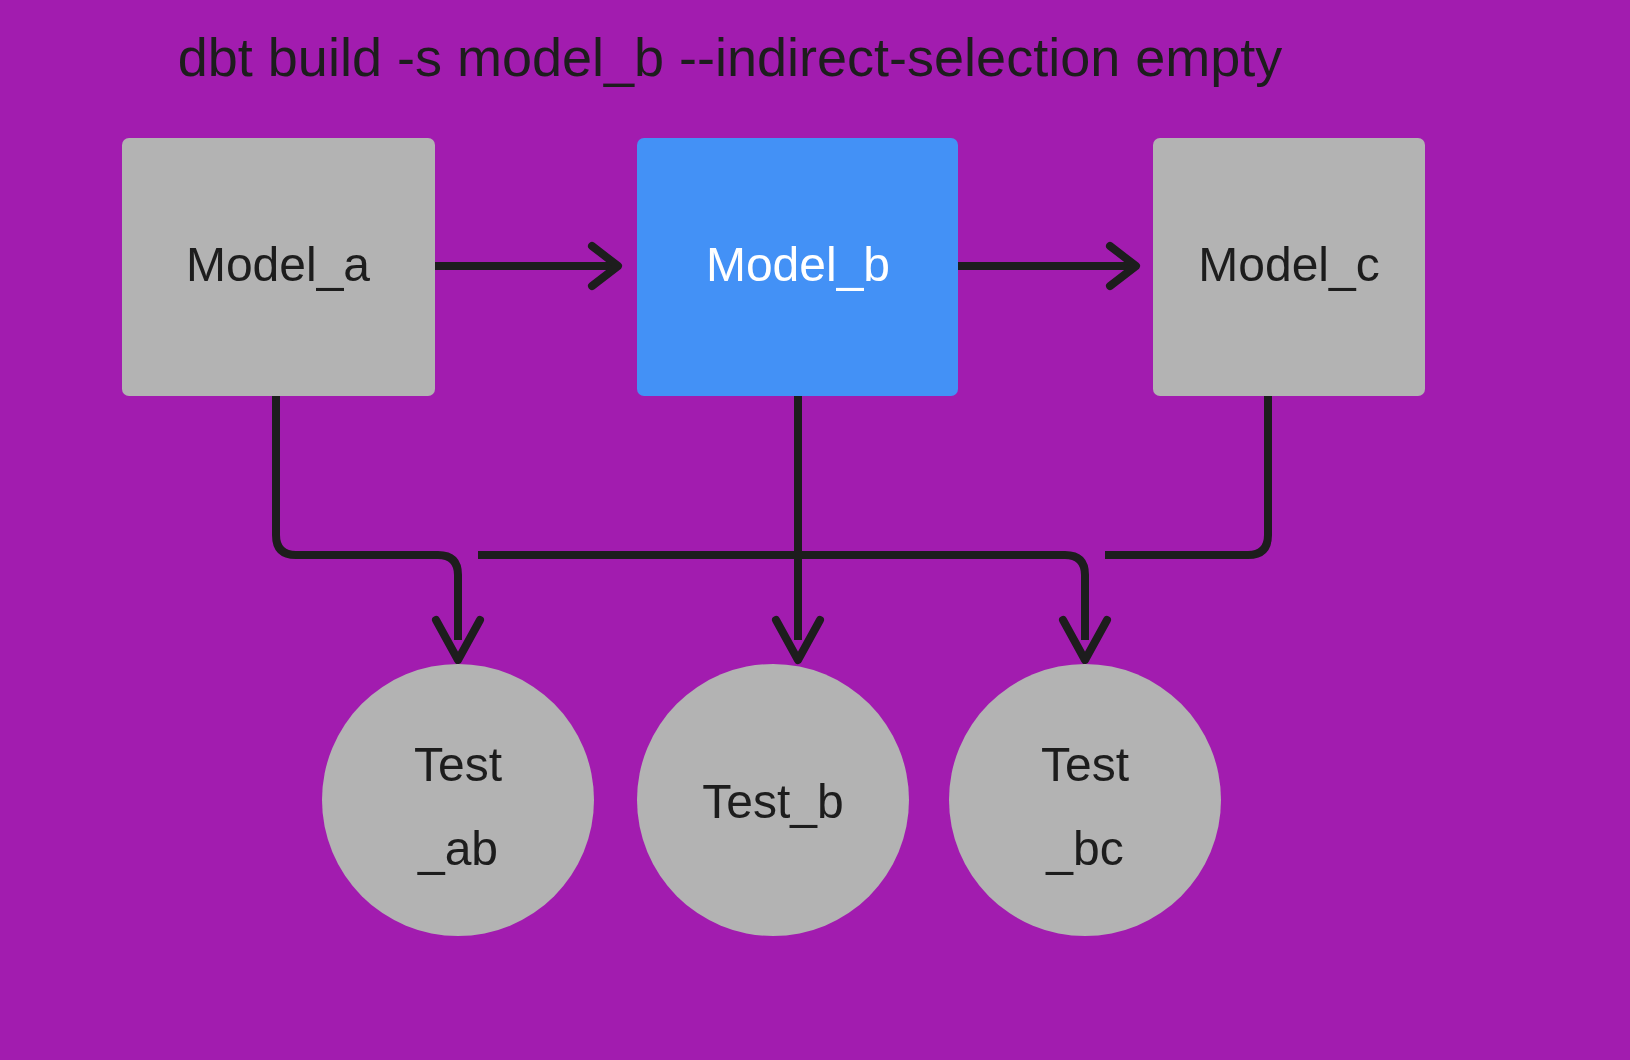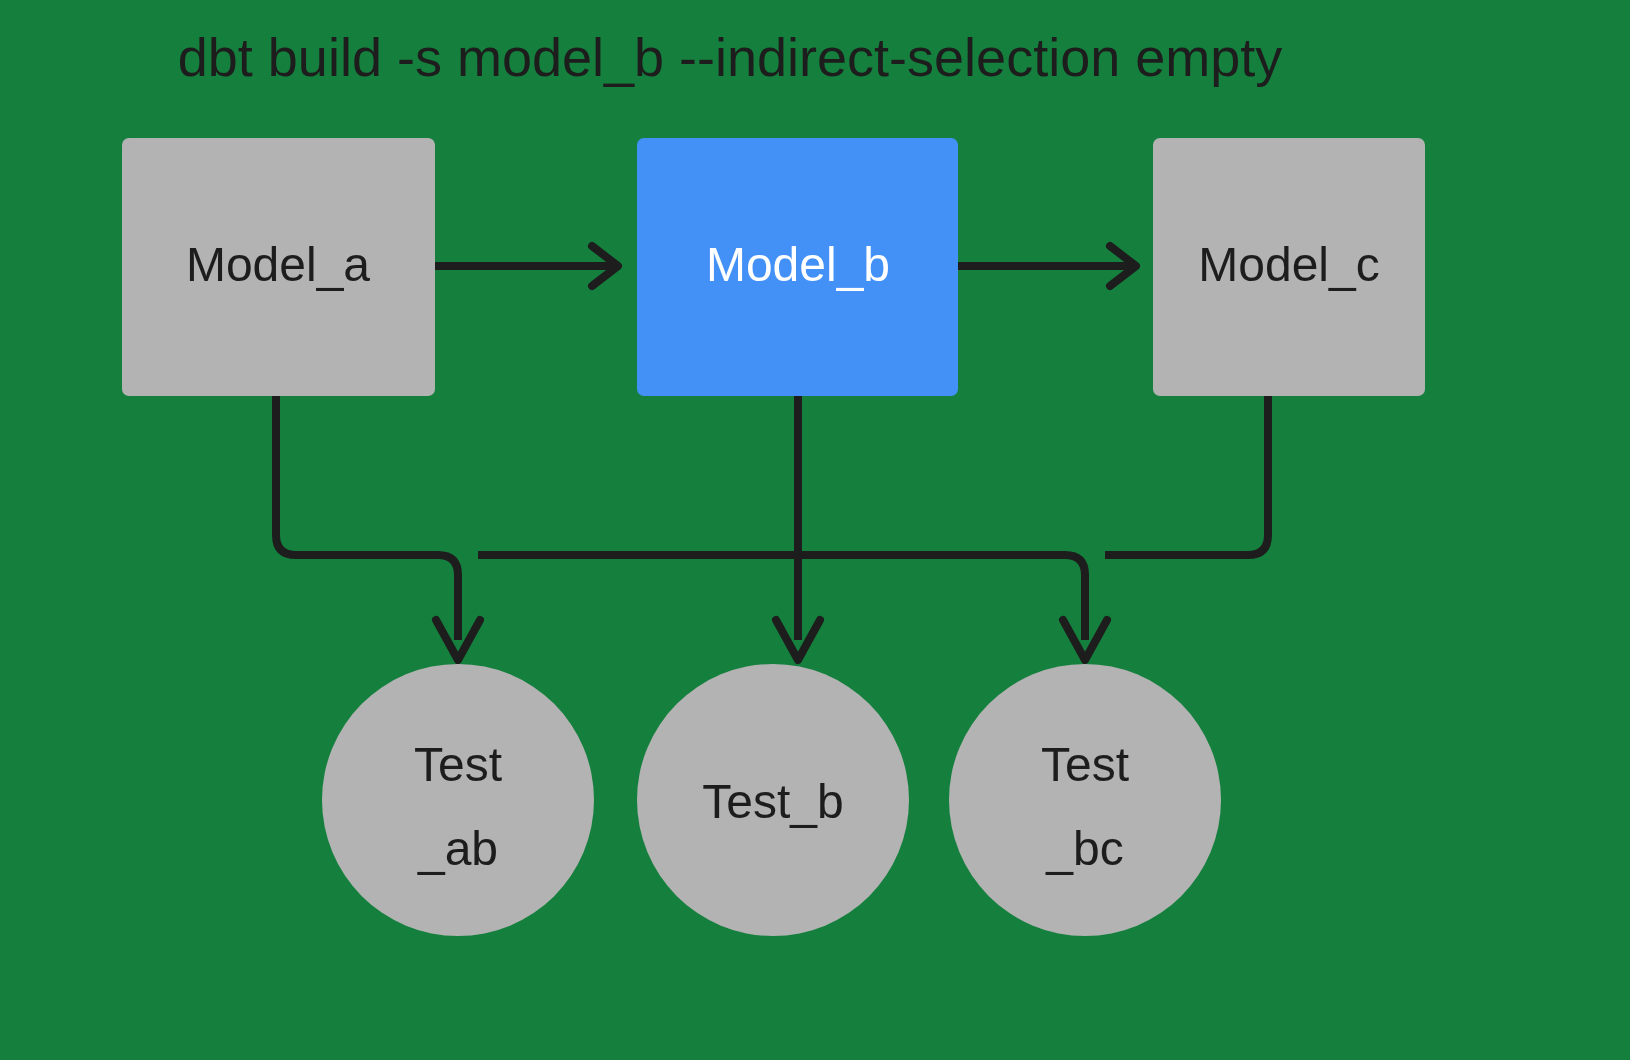--- a/index.html
+++ b/index.html
@@ -11,21 +11,21 @@
   body {
     width: 1630px;
     height: 1060px;
     overflow: hidden;
     font-family: "Liberation Sans", sans-serif;
   }
   #canvas {
     position: relative;
     width: 1630px;
     height: 1060px;
-    background: #15803d;
+    background: #a21caf;
   }
   #diagram-svg {
     position: absolute;
     top: 0;
     left: 0;
     width: 1630px;
     height: 1060px;
     display: block;
   }
   .node-label {

